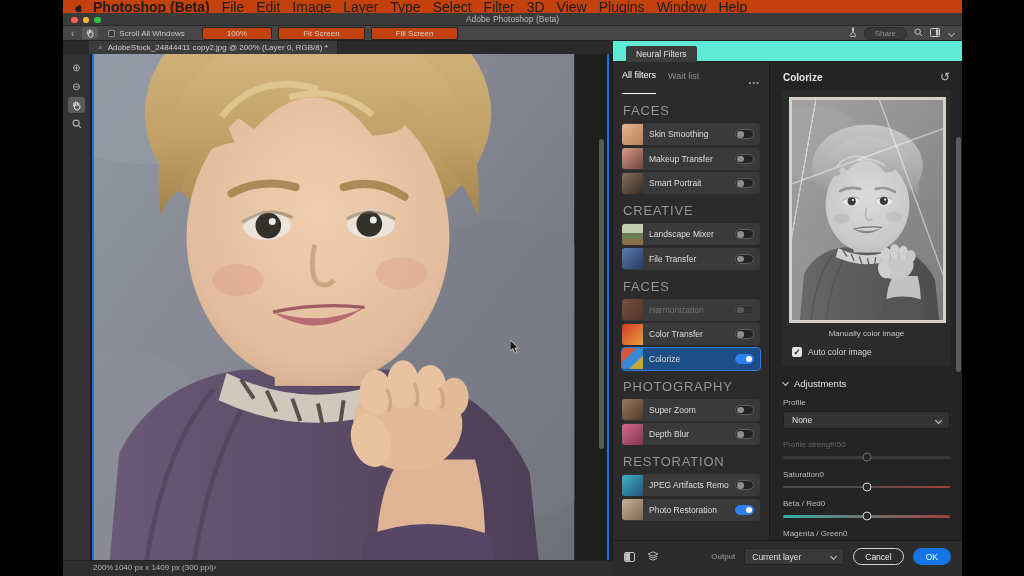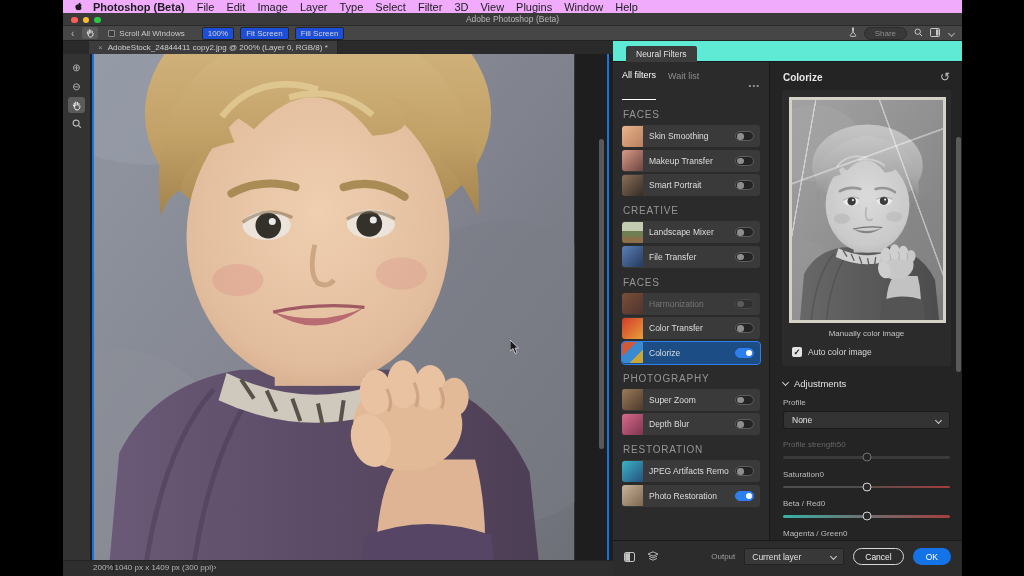--- a/index.html
+++ b/index.html
@@ -1,37 +1,37 @@
 <!DOCTYPE html>
 <html><head>
 <meta charset="utf-8">
 <style>
   *{margin:0;padding:0;box-sizing:border-box}
   body{background:#000;font-family:"Liberation Sans",sans-serif;-webkit-font-smoothing:antialiased}
   .stage{position:relative;width:1024px;height:576px;background:#000;overflow:hidden}
   .screen{position:absolute;left:63px;top:0;width:899px;height:576px;background:#2e2e2e}
 
   
-  .menubar{position:absolute;top:0;left:0;right:0;height:13px;background:#f0abfc;display:flex;align-items:center;padding:0 6px;font-size:11px;color:#1c1c1c;gap:0}
+  .menubar{position:absolute;top:0;left:0;right:0;height:13px;background:#c2410c;display:flex;align-items:center;padding:0 6px;font-size:14px;color:#1c1c1c;gap:0}
   .menubar .mi{padding:0 6px;white-space:nowrap}
   .menubar .mi.app{font-weight:bold}
   .applewrap{position:relative;width:14px;height:11px;margin-left:4px}
 
   
   .titlebar{position:absolute;top:13px;left:0;right:0;height:13px;background:#3a3a3a;border-bottom:1px solid #2a2a2a;text-align:center;font-size:8.5px;color:#b9b9b9;line-height:13px}
   .lights{position:absolute;left:8px;top:3.5px;display:flex;gap:5px}
   .lights i{width:6.5px;height:6.5px;border-radius:50%;display:block}
   .l-close{background:#ff5f57}.l-min{background:#febc2e}.l-zoom{background:#28c840}
 
   
   .optionsbar{position:absolute;top:26px;left:0;right:0;height:15px;background:#464646;border-bottom:1px solid #232323;display:flex;align-items:center;font-size:8px;color:#c9c9c9}
   .opt-back{padding:0 8px;color:#bbb;font-size:10px}
   .opt-tool{width:16px;height:12px;background:#5a5a5a;border-radius:2px;display:flex;align-items:center;justify-content:center;margin-right:10px}
   .opt-check{width:7px;height:7px;border:1px solid #8a8a8a;border-radius:1px;background:#3a3a3a;margin-right:4px}
-  .opt-btn{background:#1d4ed8;border:1px solid #252525;border-radius:2px;padding:1px 5px;margin:8px 3px;color:#d2d2d2}
+  .opt-btn{background:#c2410c;border:1px solid #252525;border-radius:2px;padding:1px 24px;margin:8px 3px;color:#d2d2d2}
   .opt-right{margin-left:auto;display:flex;align-items:center;gap:7px;padding-right:8px}
   .share-pill{background:#393939;border:1px solid #2c2c2c;border-radius:7px;padding:1px 10px;color:#8d8d8d}
   .chev{display:inline-block;width:5px;height:5px;border-right:1px solid #aaa;border-bottom:1px solid #aaa;transform:rotate(45deg);margin-left:2px;vertical-align:2px}
 
   
   .doc-area{position:absolute;left:0;top:41px;width:550px;height:532px;background:#2e2e2e}
   .tabbar{position:absolute;top:0;left:0;right:0;height:13px;background:#2a2a2a}
   .doc-tab{position:absolute;left:26px;top:0;height:13px;background:#3c3c3c;display:flex;align-items:center;padding:0 9px;font-size:8px;color:#cfcfcf;gap:5px;border-right:1px solid #242424}
   .doc-tab .x{color:#9a9a9a;font-size:8px}
   .toolstrip{position:absolute;left:0;top:13px;width:27px;bottom:13px;background:#333;display:flex;flex-direction:column;align-items:center;padding-top:5px;gap:3px}
@@ -45,24 +45,24 @@
   .statusbar{position:absolute;left:0;right:0;bottom:0;height:13px;background:#2e2e2e;border-top:1px solid #232323;display:flex;align-items:center;font-size:8px;color:#b5b5b5;gap:0;padding-left:30px}
   .statusbar .sep{width:1px;height:9px;background:#1f1f1f}
   .cursor{position:absolute;left:420px;top:286px;width:10px;height:14px;z-index:5}
 
   
   .nf-panel{position:absolute;left:550px;top:41px;width:349px;height:535px;background:#232323}
   .nf-header{position:absolute;top:0;left:0;right:0;height:21px;background:#5eead4;border-bottom:1px solid #1a1a1a}
   .nf-tab{position:absolute;left:13px;top:5px;height:16px;background:#3c3c3c;border-radius:2px 2px 0 0;padding:0 10px;font-size:8.5px;color:#e0e0e0;line-height:16px}
   .nf-list{position:absolute;left:0;top:21px;width:157px;bottom:36px;background:#2b2b2b;border-right:1px solid #191919;padding:8px 9px 0;overflow:hidden}
   .nf-tabs{display:flex;align-items:center;font-size:9px;color:#8f8f8f;margin-bottom:9px}
-  .nf-tabs .t{margin-right:12px;padding-bottom:19px}
+  .nf-tabs .t{margin-right:12px;padding-bottom:13px}
   .nf-tabs .t.active{color:#fff;border-bottom:1.5px solid #fff}
   .nf-dots{margin-left:auto;color:#9a9a9a;letter-spacing:1px;font-size:8px}
-  .nf-sec{font-size:10px;letter-spacing:.8px;color:#969696;margin:9px 1px 5px}
+  .nf-sec{font-size:13px;letter-spacing:.8px;color:#969696;margin:9px 1px 5px}
   .nf-sec:first-of-type{margin-top:2px}
   .nf-row{display:flex;align-items:center;background:#3a3a3a;border-radius:3px;height:22px;margin-bottom:2.5px;padding:0 6px 0 0;gap:6px}
   .nf-row .thumb{width:21px;height:21px;border-radius:3px 0 0 3px;flex:none}
   .nf-row .lbl{font-size:8.5px;color:#dedede;flex:1;white-space:nowrap;overflow:hidden}
   .nf-row.sel{background:#1d4d85;outline:1px solid #2d7ff0}
   .nf-row.dis .lbl{color:#777}
   .nf-row.dis .thumb{opacity:.45}
   .toggle{width:19px;height:10px;border-radius:5px;background:#242424;border:1px solid #5c5c5c;position:relative;flex:none}
   .toggle i{position:absolute;left:1px;top:1px;width:6.5px;height:6.5px;border-radius:50%;background:#8e8e8e}
   .nf-row.on .toggle{background:#2d7ff0;border-color:#2d7ff0}

